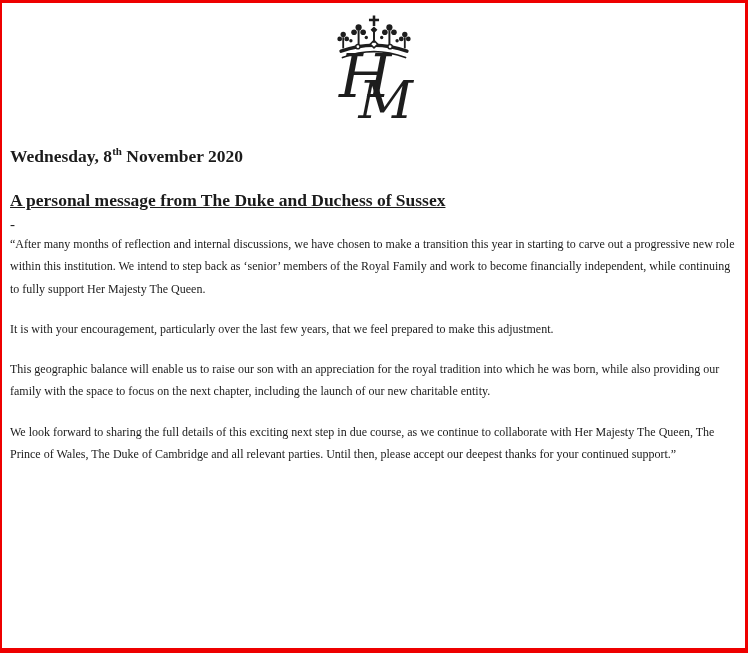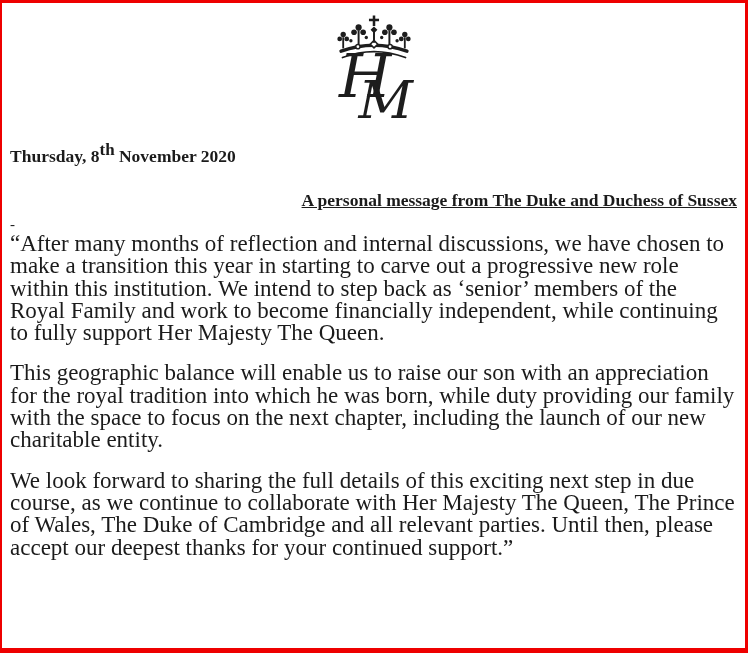--- a/index.html
+++ b/index.html
@@ -30,39 +30,38 @@
   .content {
     padding: 0 8px 0 8px;
   }
   .date-line {
     margin-top: 21px;
     font-weight: bold;
     font-size: 17.5px;
     line-height: 22px;
   }
   .date-line sup {
-    font-size: 17px;
+    font-size: 11px;
     line-height: 0;
   }
   .message-heading {
     margin-top: 22px;
     font-weight: bold;
     font-size: 17.5px;
     line-height: 22px;
     text-decoration: underline;
-    text-align: right;
   }
   .dash-line {
     margin-top: 4px;
     font-size: 15px;
     line-height: 18px;
     height: 18px;
   }
   .body-para {
-    font-size: 23px;
+    font-size: 12px;
     line-height: 22.3px;
     margin: 18px 0 0 0;
     text-align: left;
   }
   .body-para:first-of-type { margin-top: 0; }
 </style>
 </head>
 <body>
 
 <div class="monogram-row">
@@ -114,22 +113,23 @@
     </g>
 
     <g fill="#1d1d1d" font-family="DejaVu Serif, serif" font-style="italic" font-weight="500">
       <text x="10" y="122" font-size="86">H</text>
       <text x="38" y="151" font-size="76">M</text>
     </g>
   </svg>
 </div>
 
 <div class="content">
-  <div class="date-line"><span>Thursday, 8</span><sup>th</sup><span> November 2020</span></div>
+  <div class="date-line"><span>Wednesday, 8</span><sup>th</sup><span> November 2020</span></div>
 
   <div class="message-heading">A personal message from The Duke and Duchess of Sussex</div>
 
   <div class="dash-line">-</div>
 
   <p class="body-para">“After many months of reflection and internal discussions, we have chosen to make a transition this year in starting to carve out a progressive new role within this institution. We intend to step back as ‘senior’ members of the Royal Family and work to become financially independent, while continuing to fully support Her Majesty The Queen.</p>
-  <p class="body-para">This geographic balance will enable us to raise our son with an appreciation for the royal tradition into which he was born, while duty providing our family with the space to focus on the next chapter, including the launch of our new charitable entity.</p>
+  <p class="body-para">It is with your encouragement, particularly over the last few years, that we feel prepared to make this adjustment.</p>
+  <p class="body-para">This geographic balance will enable us to raise our son with an appreciation for the royal tradition into which he was born, while also providing our family with the space to focus on the next chapter, including the launch of our new charitable entity.</p>
   <p class="body-para">We look forward to sharing the full details of this exciting next step in due course, as we continue to collaborate with Her Majesty The Queen, The Prince of Wales, The Duke of Cambridge and all relevant parties. Until then, please accept our deepest thanks for your continued support.”</p>
 </div>
 
 </body></html>

